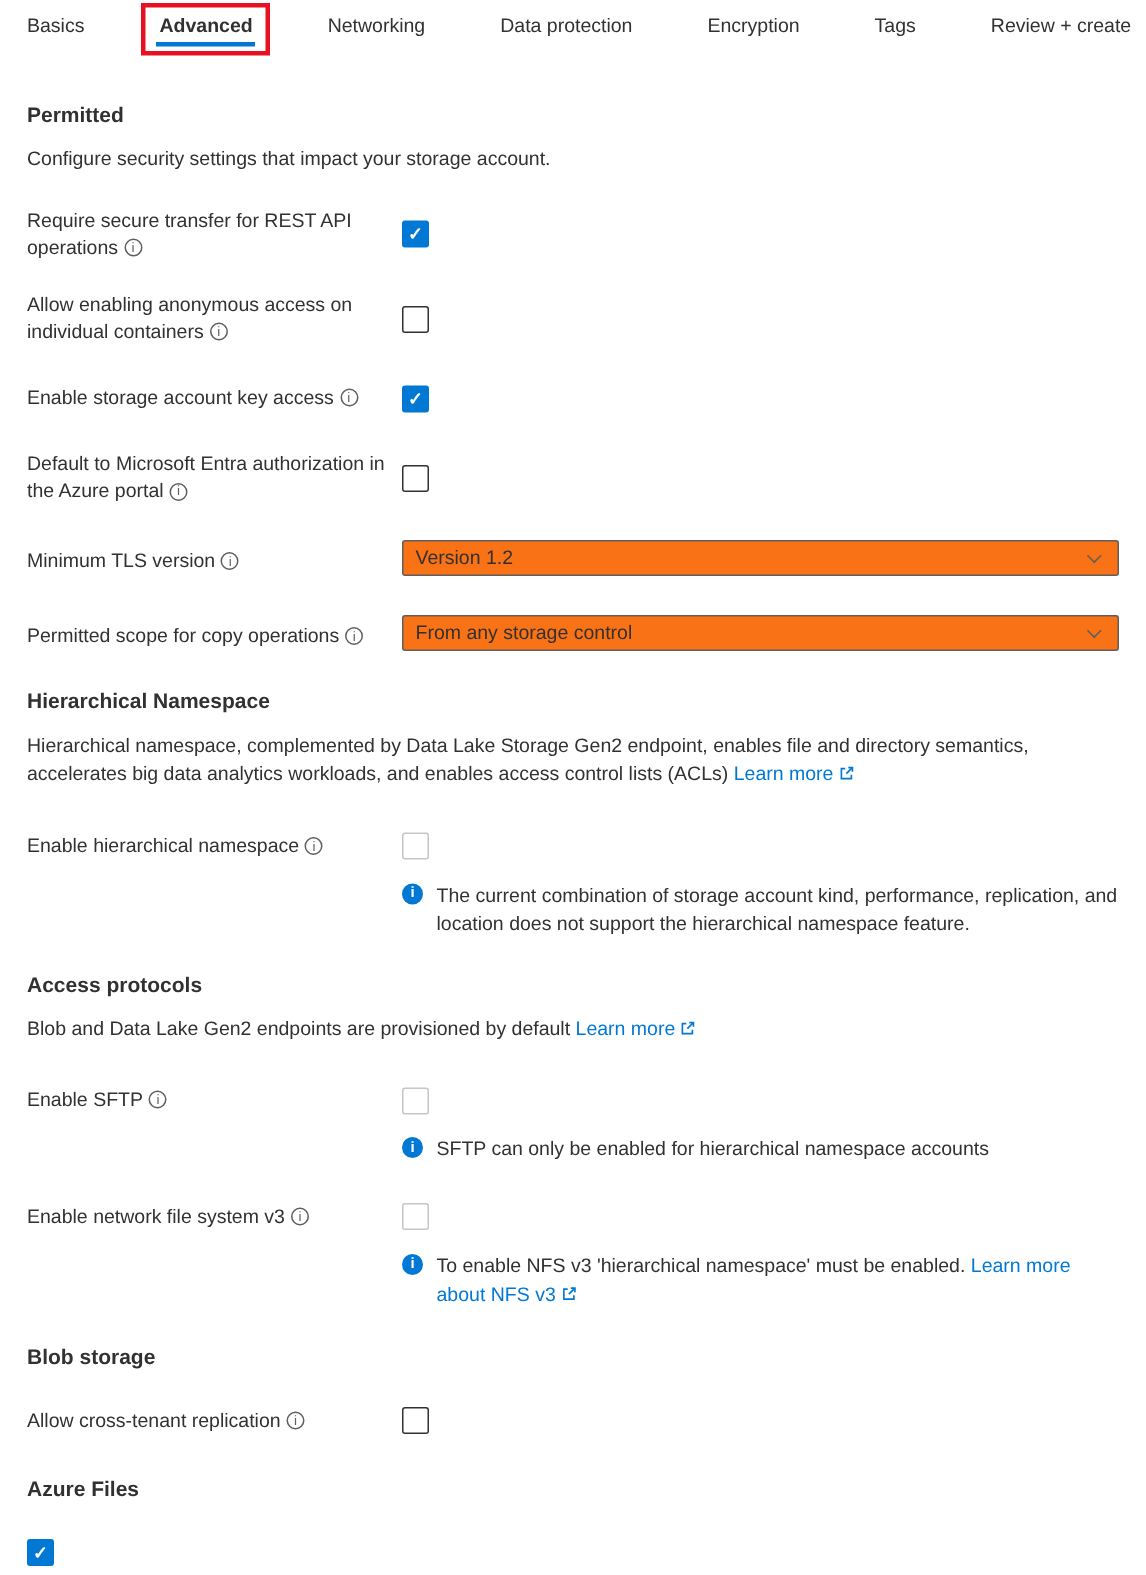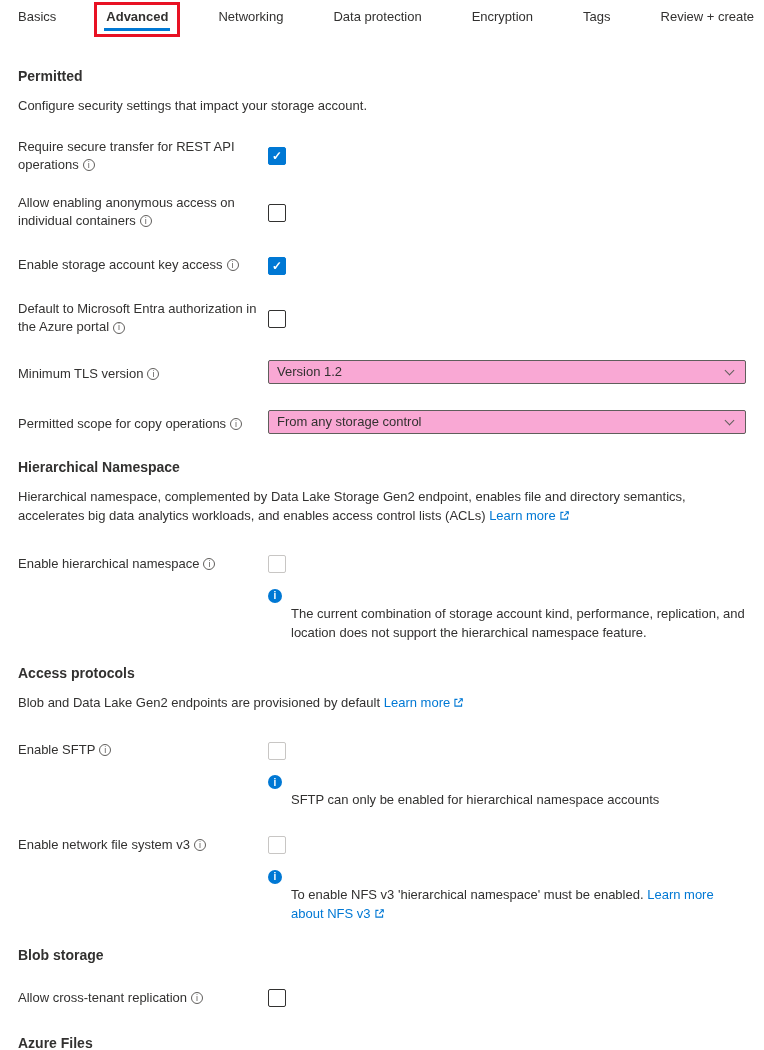--- a/index.html
+++ b/index.html
@@ -50,39 +50,39 @@
   }
   .checkbox .check-glyph { display: none; color: #fff; font-size: 12px; font-weight: 700; line-height: 1; }
   .checkbox.checked { background: #0078d4; border-color: #0078d4; }
   .checkbox.checked .check-glyph { display: block; }
   .checkbox.disabled { border-color: #c8c6c4; cursor: default; }
 
   
   .dropdown {
     width: 478px; height: 24px; border: 1px solid #605e5c; border-radius: 2px;
     display: flex; align-items: center; justify-content: space-between;
-    padding: 0 12px 0 8px; background: #f9a8d4; cursor: pointer;
+    padding: 0 12px 0 8px; background: #f97316; cursor: pointer;
   }
   .dropdown-row { margin-bottom: 20px; }
   .chev {
     width: 7px; height: 7px; border-right: 1.4px solid #605e5c; border-bottom: 1.4px solid #605e5c;
     transform: rotate(45deg); margin-top: -3px; flex: none;
   }
 
   
   .info-msg {
     display: flex; gap: 9px; margin-left: 250px; margin-top: -4px;
     margin-bottom: 16px; width: 478px; line-height: 1.5;
   }
   .info-f {
     flex: none; width: 14px; height: 14px; border-radius: 50%; background: #0078d4;
     color: #fff; font-size: 10px; font-weight: 700; display: flex; align-items: center;
     justify-content: center; margin-top: 2px;
   }
-  .info-text { flex: 1; margin-top: 17px; }
+  .info-text { flex: 1; }
 
   a.link, .link { color: #0078d4; text-decoration: none; cursor: pointer; }
   .ext-icon { display: inline-block; vertical-align: -1px; margin-left: 3px; }
 </style>
 </head>
 <body>
 
 <div class="page">
 
   <div class="tabbar">

